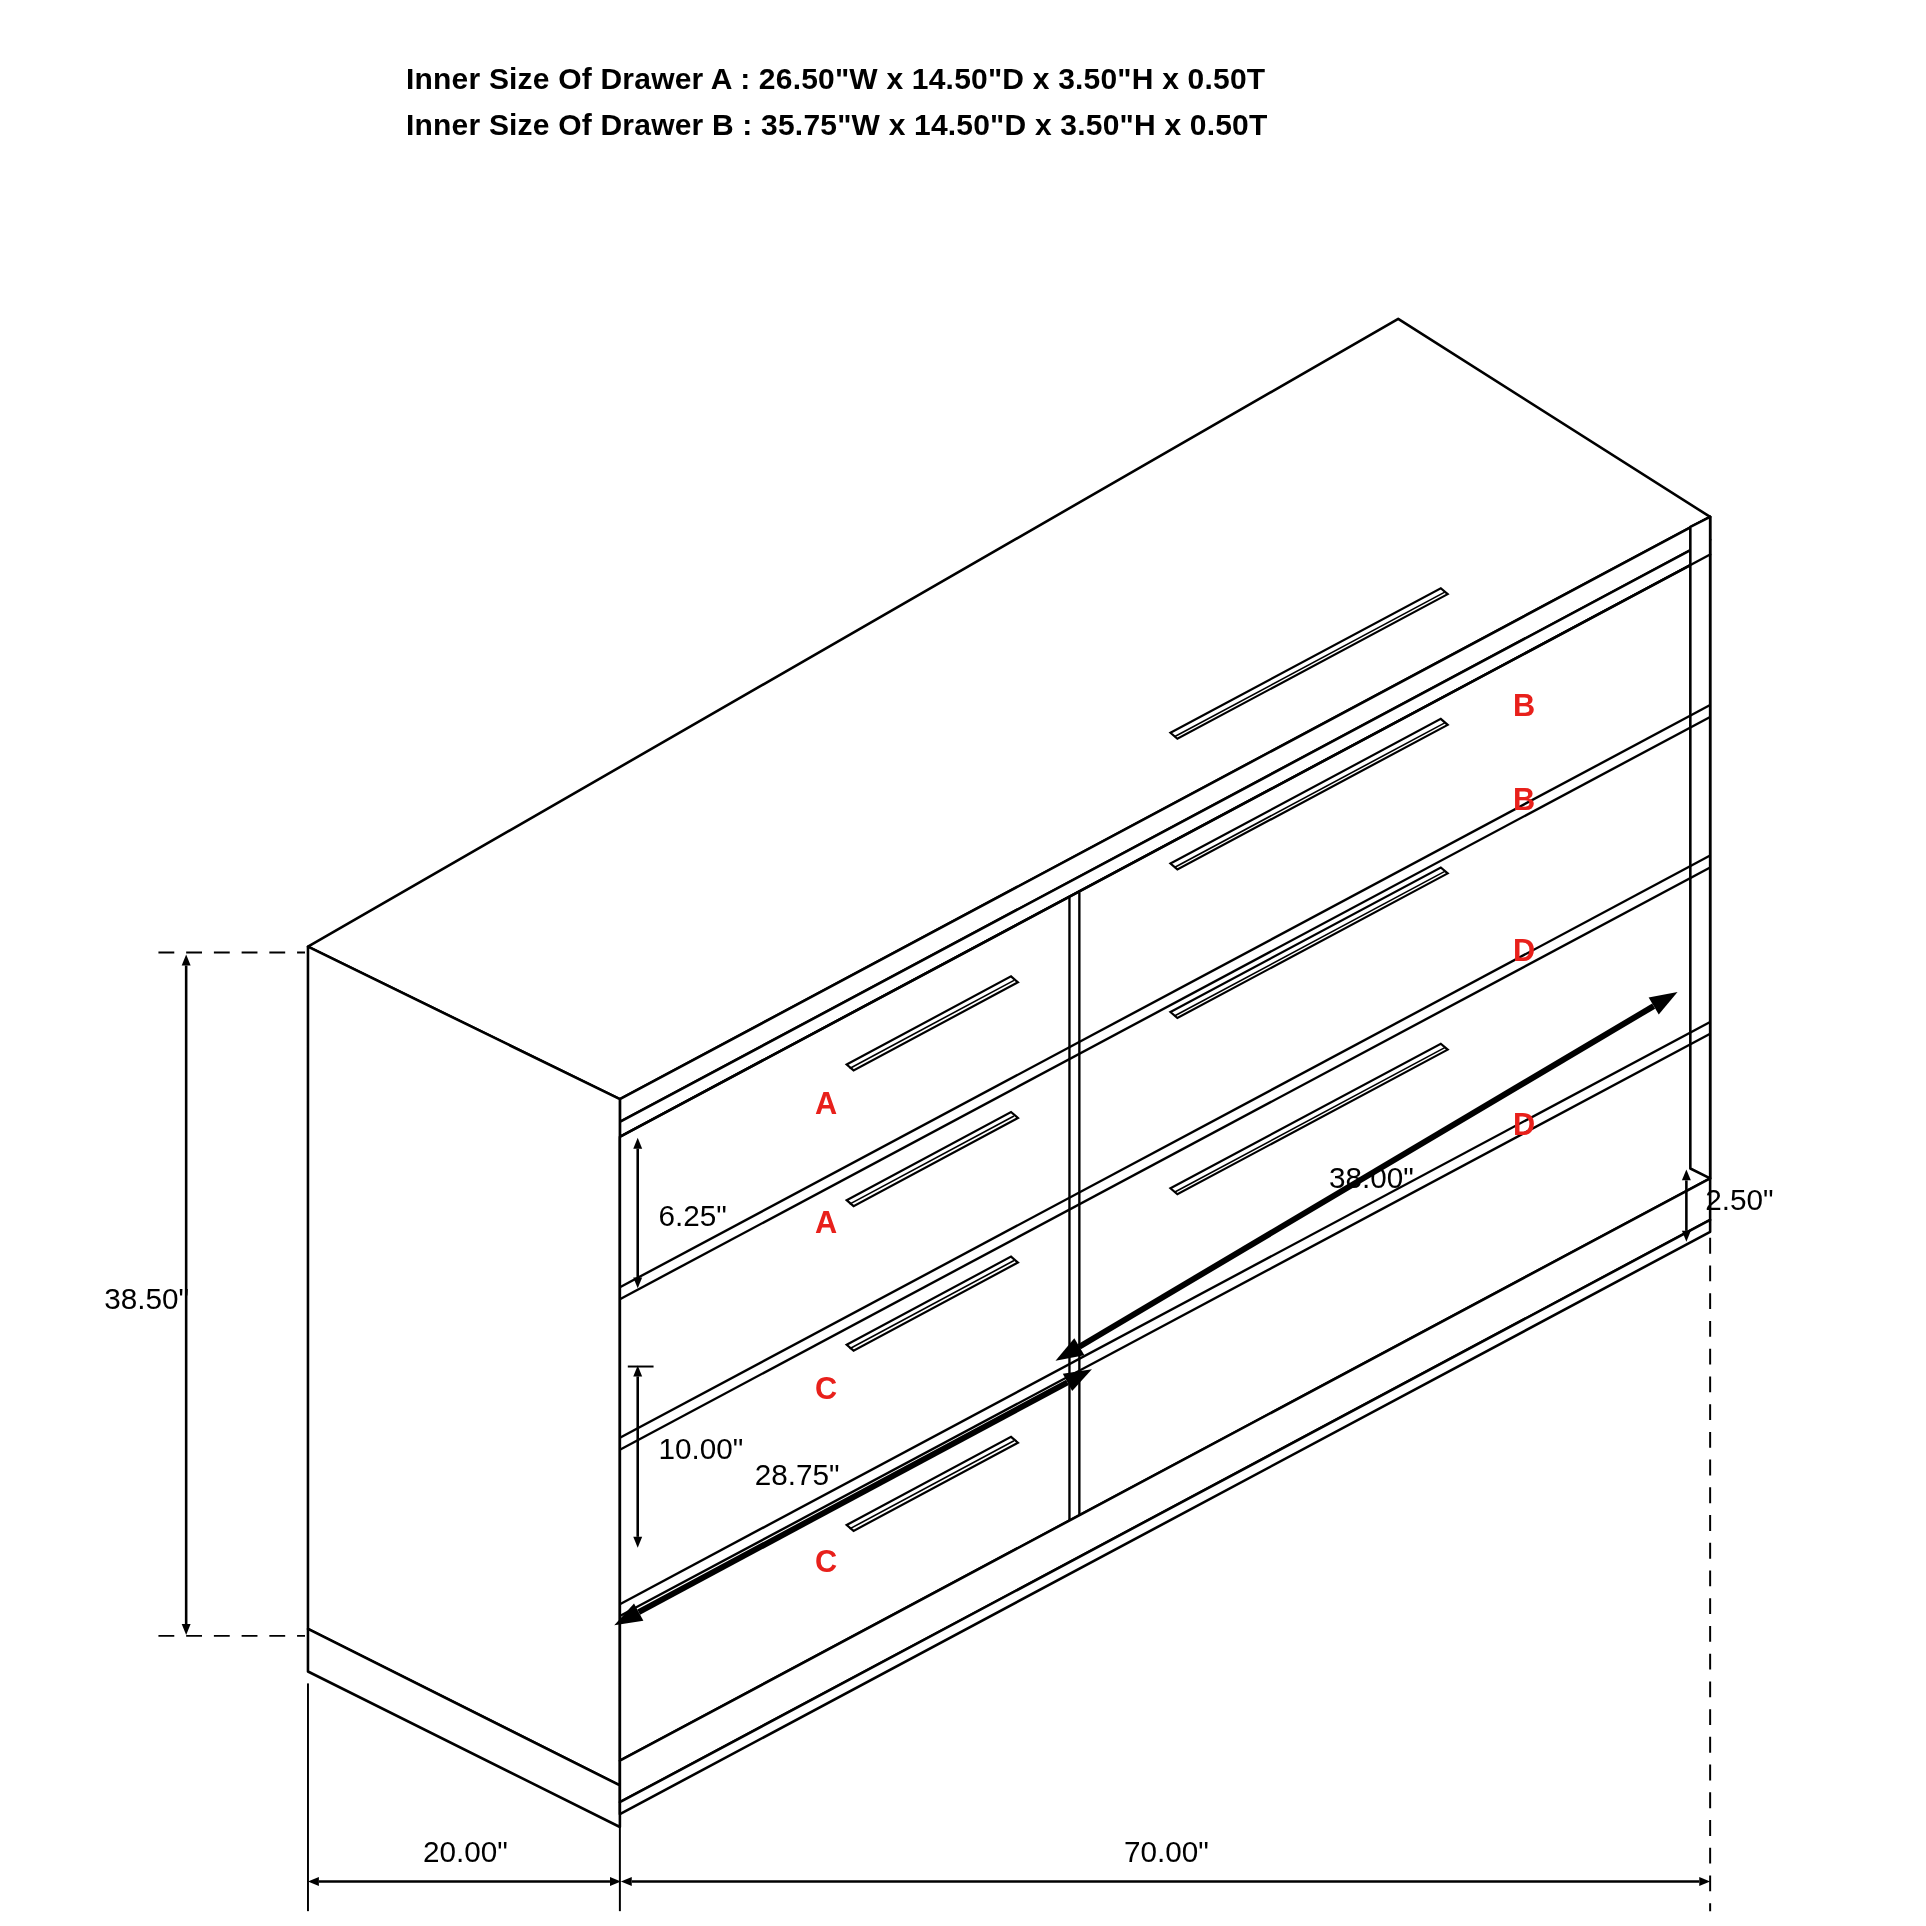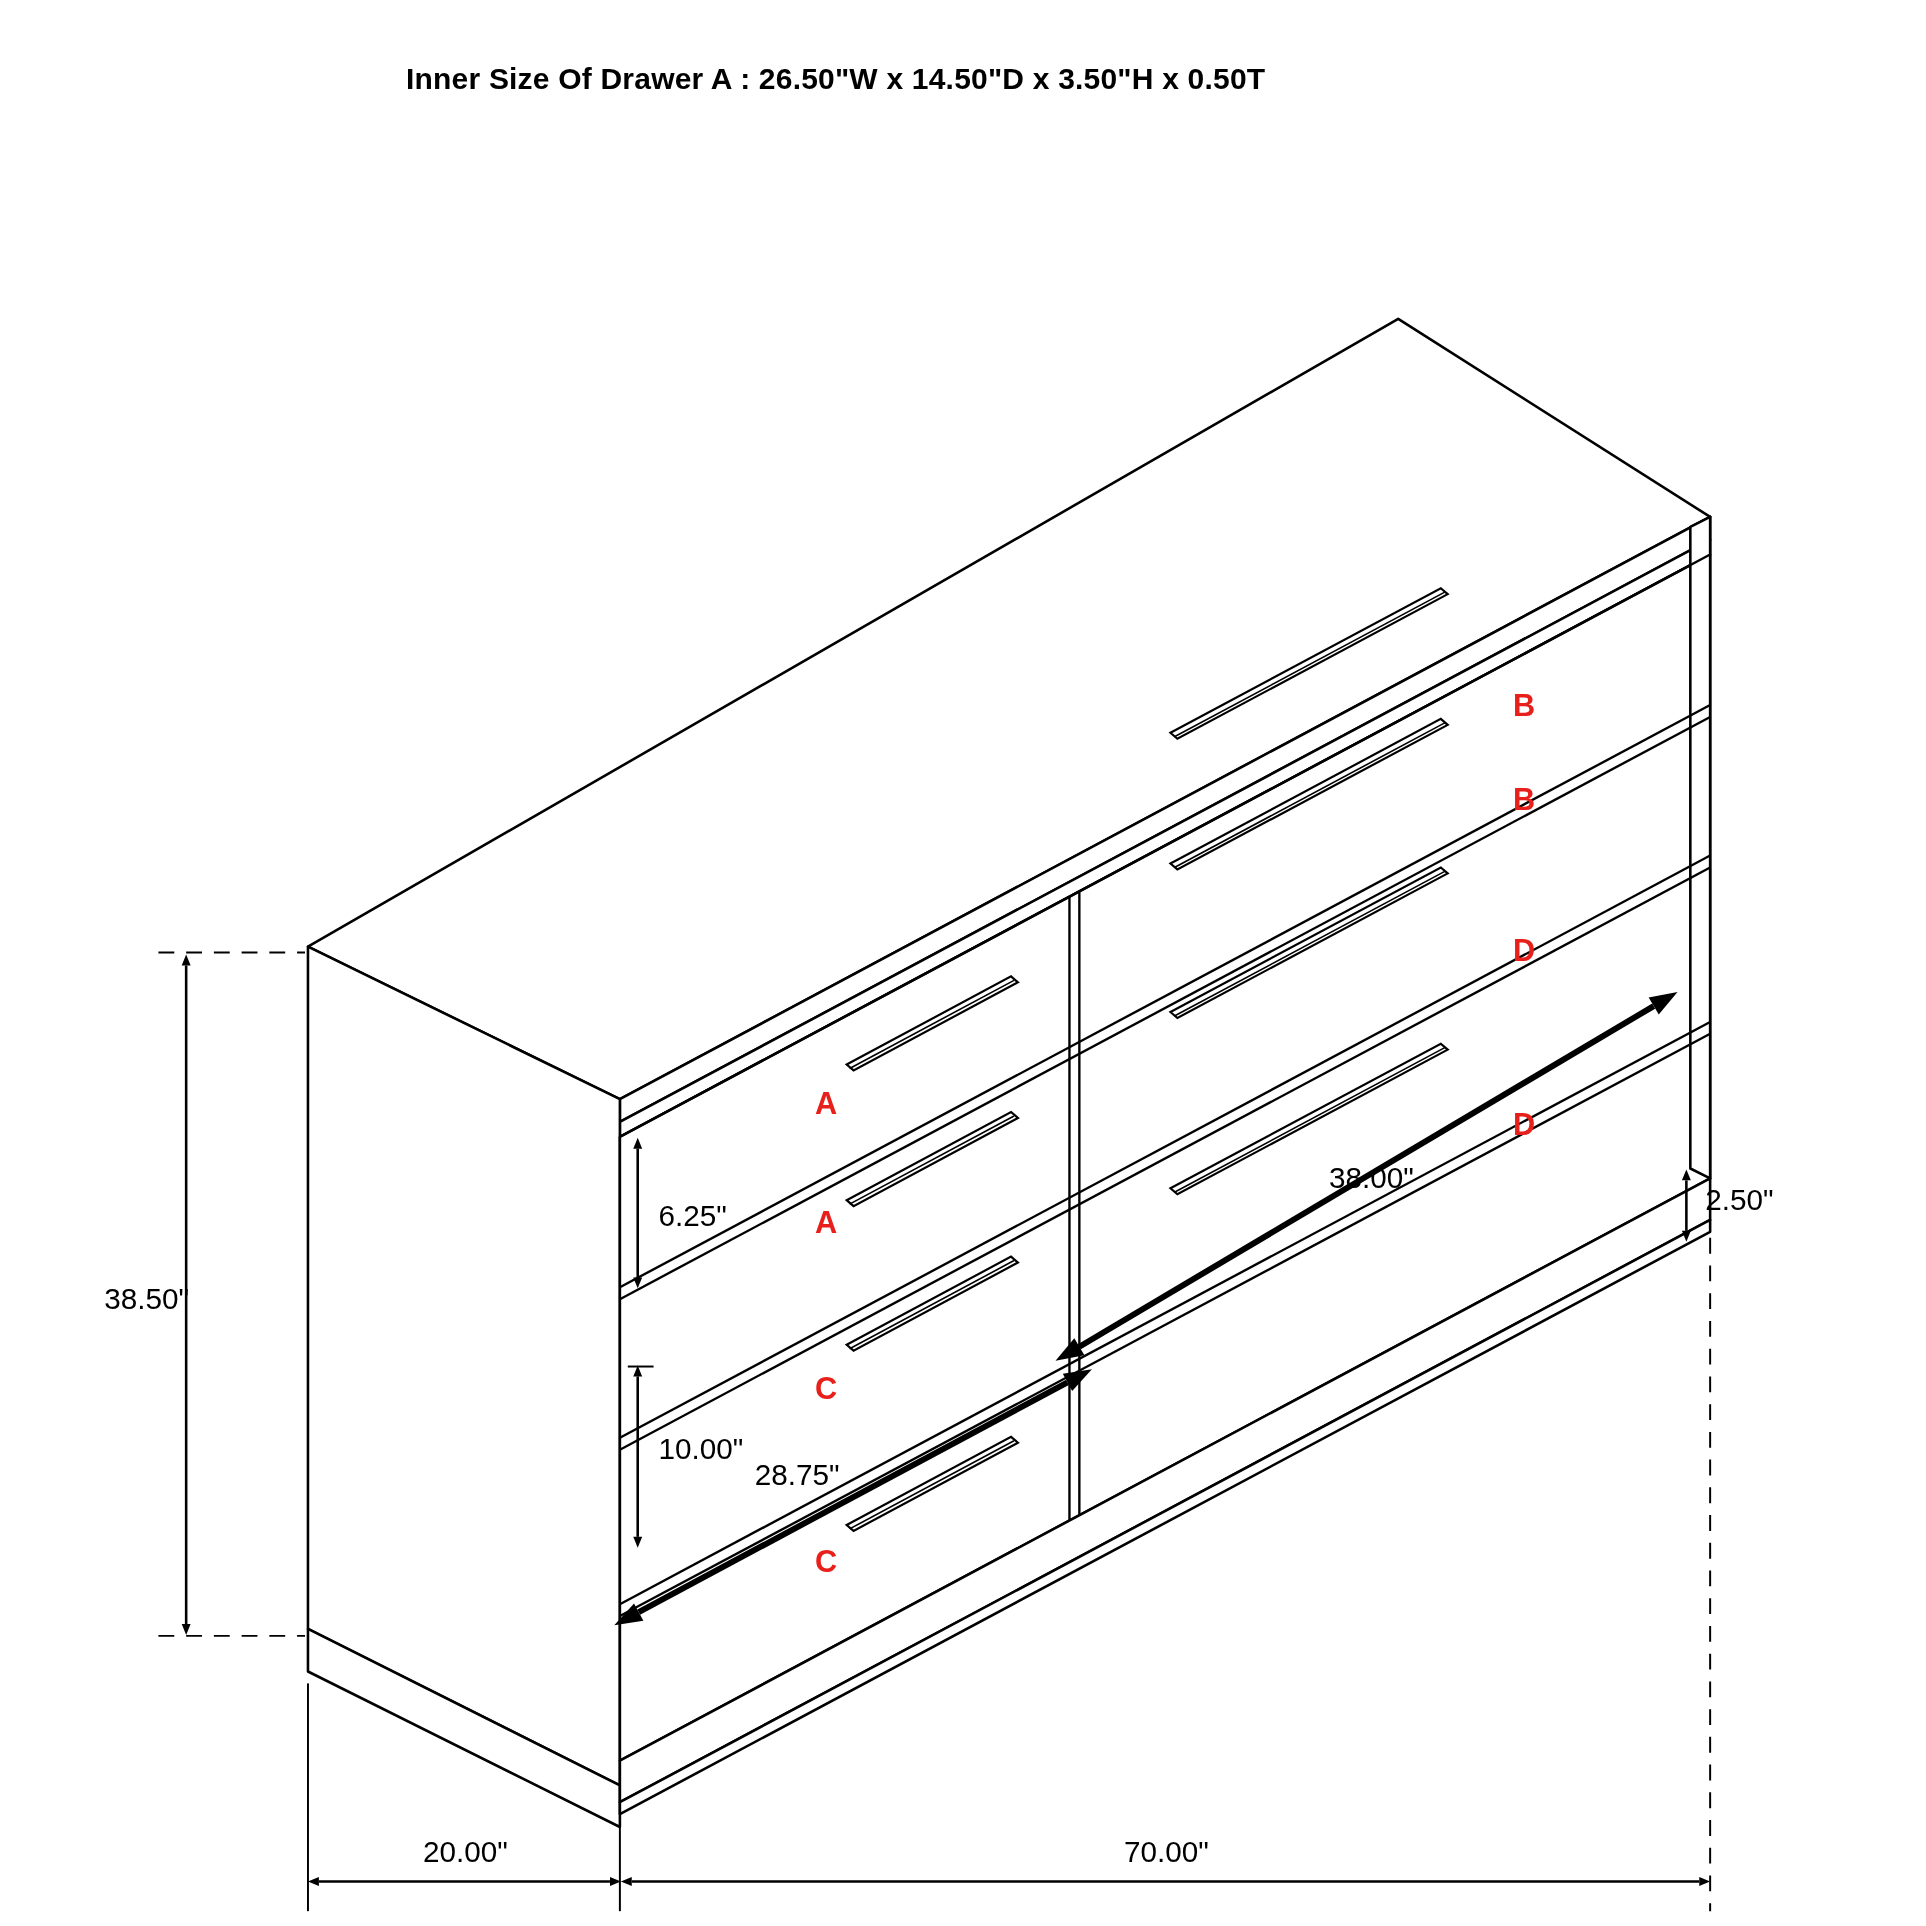--- a/index.html
+++ b/index.html
@@ -53,20 +53,21 @@
     fill: #e8201b;
   }
 </style>
 </head>
 <body>
 
 <div id="stage">
 
   <div class="spec-block">
     <div class="spec-line">Inner Size Of Drawer A : 26.50"W x 14.50"D x 3.50"H x 0.50T</div>
+    <div class="spec-line">Inner Size Of Drawer B : 35.75"W x 14.50"D x 3.50"H x 0.50T</div>
   </div>
 
   <svg class="drawing" viewBox="0 0 1946 1946">
     <defs>
       <marker id="arrowStart" markerWidth="16" markerHeight="16" refX="13" refY="5.5" orient="auto" markerUnits="userSpaceOnUse">
         <path d="M13,1 L2,5.5 L13,10 z" fill="#000000"></path>
       </marker>
       <marker id="arrowEnd" markerWidth="16" markerHeight="16" refX="3" refY="5.5" orient="auto" markerUnits="userSpaceOnUse">
         <path d="M3,1 L14,5.5 L3,10 z" fill="#000000"></path>
       </marker>

